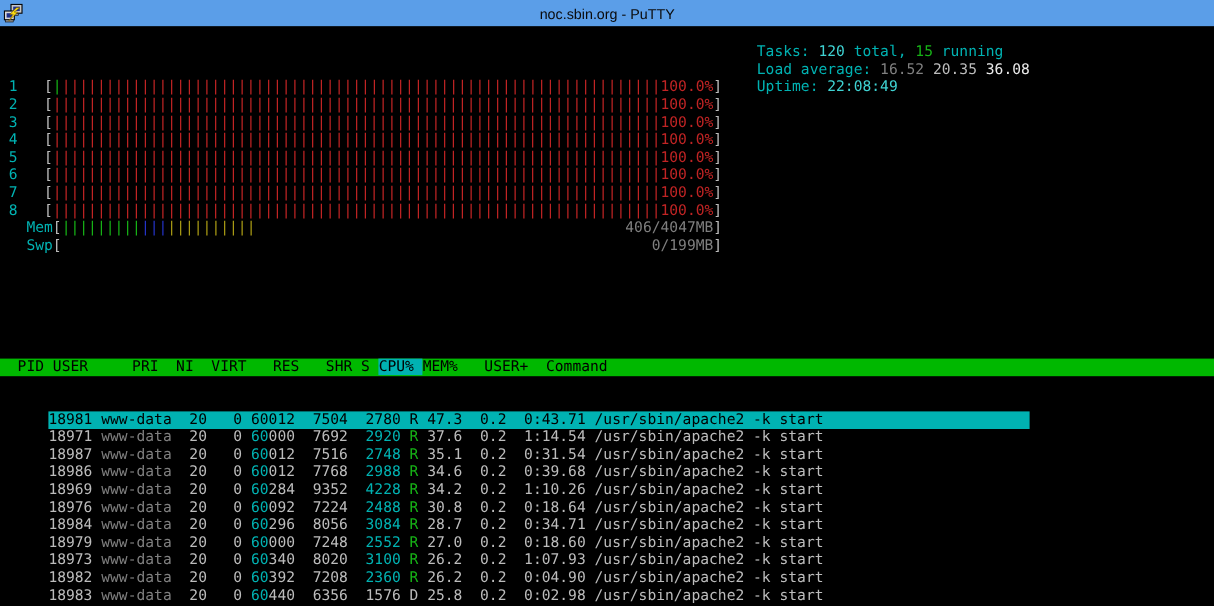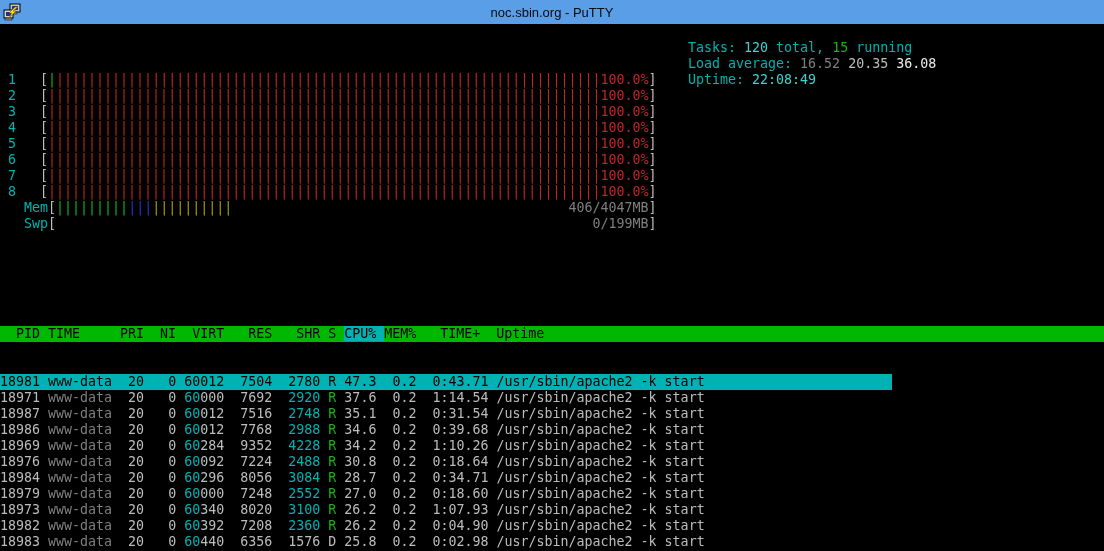--- a/index.html
+++ b/index.html
@@ -10,21 +10,21 @@
   .title{width:100%;text-align:center;font-size:13px;color:#0a0a0a;}
   .terminal{position:absolute;top:24px;left:0;width:1104px;height:527px;background:#000;
     padding-top:16px;box-sizing:border-box;position:absolute;
     font-family:"DejaVu Sans Mono","Liberation Mono",monospace;font-size:13.3px;line-height:16px;
     white-space:pre;}
   .mline,.prow,.theader,.iline{height:16px;white-space:pre;}
   .infobox{position:absolute;left:688px;top:16px;}
   .spacer{height:14px;}
   .theader{background:#00b800;color:#000;width:1104px;}
   .hdr-sort{background:#00b2b2;color:#000;}
-  .prow{width:892px;color:#bcbcbc;}
+  .prow{width:892px;color:#bcbcbc;margin-left:44px;}
   .prow.sel{background:#00b2b2;}
   .prow.sel span{color:#000 !important;}
 </style>
 </head>
 <body>
 
 <div class="window">
   <div class="titlebar">
     <span class="app-icon">
       <svg width="18" height="18" viewBox="0 0 18 18">
@@ -37,16 +37,16 @@
         <polygon points="12,4 6,10 9,10 5,16 13,8 10,8 15,4" fill="#ffe214" stroke="#806000" stroke-width="0.6"></polygon>
       </svg>
     </span>
     <div class="title">noc.sbin.org - PuTTY</div>
   </div>
 
   <div class="terminal">
     <div id="meters"><div class="mline"><span style="color: rgb(0, 178, 178);"> 1   </span><span style="color: rgb(188, 188, 188);">[</span><span style="color: rgb(22, 178, 22);">|</span><span style="color: rgb(193, 36, 36);">||||||||||||||||||||||||||||||||||||||||||||||||||||||||||||||||||||</span><span style="color: rgb(193, 36, 36);">100.0%</span><span style="color: rgb(188, 188, 188);">]</span></div><div class="mline"><span style="color: rgb(0, 178, 178);"> 2   </span><span style="color: rgb(188, 188, 188);">[</span><span style="color: rgb(193, 36, 36);">|||||||||||||||||||||||||||||||||||||||||||||||||||||||||||||||||||||</span><span style="color: rgb(193, 36, 36);">100.0%</span><span style="color: rgb(188, 188, 188);">]</span></div><div class="mline"><span style="color: rgb(0, 178, 178);"> 3   </span><span style="color: rgb(188, 188, 188);">[</span><span style="color: rgb(193, 36, 36);">|||||||||||||||||||||||||||||||||||||||||||||||||||||||||||||||||||||</span><span style="color: rgb(193, 36, 36);">100.0%</span><span style="color: rgb(188, 188, 188);">]</span></div><div class="mline"><span style="color: rgb(0, 178, 178);"> 4   </span><span style="color: rgb(188, 188, 188);">[</span><span style="color: rgb(193, 36, 36);">|||||||||||||||||||||||||||||||||||||||||||||||||||||||||||||||||||||</span><span style="color: rgb(193, 36, 36);">100.0%</span><span style="color: rgb(188, 188, 188);">]</span></div><div class="mline"><span style="color: rgb(0, 178, 178);"> 5   </span><span style="color: rgb(188, 188, 188);">[</span><span style="color: rgb(193, 36, 36);">|||||||||||||||||||||||||||||||||||||||||||||||||||||||||||||||||||||</span><span style="color: rgb(193, 36, 36);">100.0%</span><span style="color: rgb(188, 188, 188);">]</span></div><div class="mline"><span style="color: rgb(0, 178, 178);"> 6   </span><span style="color: rgb(188, 188, 188);">[</span><span style="color: rgb(193, 36, 36);">|||||||||||||||||||||||||||||||||||||||||||||||||||||||||||||||||||||</span><span style="color: rgb(193, 36, 36);">100.0%</span><span style="color: rgb(188, 188, 188);">]</span></div><div class="mline"><span style="color: rgb(0, 178, 178);"> 7   </span><span style="color: rgb(188, 188, 188);">[</span><span style="color: rgb(193, 36, 36);">|||||||||||||||||||||||||||||||||||||||||||||||||||||||||||||||||||||</span><span style="color: rgb(193, 36, 36);">100.0%</span><span style="color: rgb(188, 188, 188);">]</span></div><div class="mline"><span style="color: rgb(0, 178, 178);"> 8   </span><span style="color: rgb(188, 188, 188);">[</span><span style="color: rgb(193, 36, 36);">|||||||||||||||||||||||||||||||||||||||||||||||||||||||||||||||||||||</span><span style="color: rgb(193, 36, 36);">100.0%</span><span style="color: rgb(188, 188, 188);">]</span></div><div class="mline"><span style="color: rgb(0, 178, 178);">   Mem</span><span style="color: rgb(188, 188, 188);">[</span><span style="color: rgb(22, 178, 22);">|||||||||</span><span style="color: rgb(36, 51, 200);">|||</span><span style="color: rgb(168, 154, 20);">||||||||||</span><span>                                          </span><span style="color: rgb(127, 127, 127);">406/4047MB</span><span style="color: rgb(188, 188, 188);">]</span></div><div class="mline"><span style="color: rgb(0, 178, 178);">   Swp</span><span style="color: rgb(188, 188, 188);">[</span><span>                                                                   </span><span style="color: rgb(127, 127, 127);">0/199MB</span><span style="color: rgb(188, 188, 188);">]</span></div></div>
     <div class="infobox" id="infobox"><div class="iline"><span style="color: rgb(0, 178, 178);">Tasks: </span><span style="color: rgb(63, 210, 210);">120</span><span style="color: rgb(0, 178, 178);"> total, </span><span style="color: rgb(22, 178, 22);">15</span><span style="color: rgb(0, 178, 178);"> running</span></div><div class="iline"><span style="color: rgb(0, 178, 178);">Load average: </span><span style="color: rgb(127, 127, 127);">16.52 </span><span style="color: rgb(188, 188, 188);">20.35 </span><span style="color: rgb(234, 234, 234);">36.08</span></div><div class="iline"><span style="color: rgb(0, 178, 178);">Uptime: </span><span style="color: rgb(63, 210, 210);">22:08:49</span></div></div>
     <div class="spacer"></div>
-    <div id="theader" class="theader"><span>  PID TIME     PRI  NI  VIRT   RES   SHR S </span><span class="hdr-sort">CPU% </span><span>MEM%   TIME+  Uptime</span></div>
+    <div id="theader" class="theader"><span>  PID USER     PRI  NI  VIRT   RES   SHR S </span><span class="hdr-sort">CPU% </span><span>MEM%   USER+  Command</span></div>
     <div id="rows"><div class="prow sel"><span style="color: rgb(188, 188, 188);">18981</span><span> </span><span style="color: rgb(127, 127, 127);">www-data </span><span style="color: rgb(188, 188, 188);"> 20</span><span style="color: rgb(188, 188, 188);">   0</span><span style="color: rgb(0, 178, 178);"> 60</span><span style="color: rgb(188, 188, 188);">012</span><span style="color: rgb(188, 188, 188);">  7504</span><span style="color: rgb(0, 178, 178);">  2780</span><span> </span><span style="color: rgb(22, 178, 22);">R</span><span style="color: rgb(188, 188, 188);"> 47.3</span><span style="color: rgb(188, 188, 188);">  0.2</span><span style="color: rgb(188, 188, 188);">  0:43.71</span><span> </span><span style="color: rgb(188, 188, 188);">/usr/sbin/apache2 -k start</span></div><div class="prow"><span style="color: rgb(188, 188, 188);">18971</span><span> </span><span style="color: rgb(127, 127, 127);">www-data </span><span style="color: rgb(188, 188, 188);"> 20</span><span style="color: rgb(188, 188, 188);">   0</span><span style="color: rgb(0, 178, 178);"> 60</span><span style="color: rgb(188, 188, 188);">000</span><span style="color: rgb(188, 188, 188);">  7692</span><span style="color: rgb(0, 178, 178);">  2920</span><span> </span><span style="color: rgb(22, 178, 22);">R</span><span style="color: rgb(188, 188, 188);"> 37.6</span><span style="color: rgb(188, 188, 188);">  0.2</span><span style="color: rgb(188, 188, 188);">  1:14.54</span><span> </span><span style="color: rgb(188, 188, 188);">/usr/sbin/apache2 -k start</span></div><div class="prow"><span style="color: rgb(188, 188, 188);">18987</span><span> </span><span style="color: rgb(127, 127, 127);">www-data </span><span style="color: rgb(188, 188, 188);"> 20</span><span style="color: rgb(188, 188, 188);">   0</span><span style="color: rgb(0, 178, 178);"> 60</span><span style="color: rgb(188, 188, 188);">012</span><span style="color: rgb(188, 188, 188);">  7516</span><span style="color: rgb(0, 178, 178);">  2748</span><span> </span><span style="color: rgb(22, 178, 22);">R</span><span style="color: rgb(188, 188, 188);"> 35.1</span><span style="color: rgb(188, 188, 188);">  0.2</span><span style="color: rgb(188, 188, 188);">  0:31.54</span><span> </span><span style="color: rgb(188, 188, 188);">/usr/sbin/apache2 -k start</span></div><div class="prow"><span style="color: rgb(188, 188, 188);">18986</span><span> </span><span style="color: rgb(127, 127, 127);">www-data </span><span style="color: rgb(188, 188, 188);"> 20</span><span style="color: rgb(188, 188, 188);">   0</span><span style="color: rgb(0, 178, 178);"> 60</span><span style="color: rgb(188, 188, 188);">012</span><span style="color: rgb(188, 188, 188);">  7768</span><span style="color: rgb(0, 178, 178);">  2988</span><span> </span><span style="color: rgb(22, 178, 22);">R</span><span style="color: rgb(188, 188, 188);"> 34.6</span><span style="color: rgb(188, 188, 188);">  0.2</span><span style="color: rgb(188, 188, 188);">  0:39.68</span><span> </span><span style="color: rgb(188, 188, 188);">/usr/sbin/apache2 -k start</span></div><div class="prow"><span style="color: rgb(188, 188, 188);">18969</span><span> </span><span style="color: rgb(127, 127, 127);">www-data </span><span style="color: rgb(188, 188, 188);"> 20</span><span style="color: rgb(188, 188, 188);">   0</span><span style="color: rgb(0, 178, 178);"> 60</span><span style="color: rgb(188, 188, 188);">284</span><span style="color: rgb(188, 188, 188);">  9352</span><span style="color: rgb(0, 178, 178);">  4228</span><span> </span><span style="color: rgb(22, 178, 22);">R</span><span style="color: rgb(188, 188, 188);"> 34.2</span><span style="color: rgb(188, 188, 188);">  0.2</span><span style="color: rgb(188, 188, 188);">  1:10.26</span><span> </span><span style="color: rgb(188, 188, 188);">/usr/sbin/apache2 -k start</span></div><div class="prow"><span style="color: rgb(188, 188, 188);">18976</span><span> </span><span style="color: rgb(127, 127, 127);">www-data </span><span style="color: rgb(188, 188, 188);"> 20</span><span style="color: rgb(188, 188, 188);">   0</span><span style="color: rgb(0, 178, 178);"> 60</span><span style="color: rgb(188, 188, 188);">092</span><span style="color: rgb(188, 188, 188);">  7224</span><span style="color: rgb(0, 178, 178);">  2488</span><span> </span><span style="color: rgb(22, 178, 22);">R</span><span style="color: rgb(188, 188, 188);"> 30.8</span><span style="color: rgb(188, 188, 188);">  0.2</span><span style="color: rgb(188, 188, 188);">  0:18.64</span><span> </span><span style="color: rgb(188, 188, 188);">/usr/sbin/apache2 -k start</span></div><div class="prow"><span style="color: rgb(188, 188, 188);">18984</span><span> </span><span style="color: rgb(127, 127, 127);">www-data </span><span style="color: rgb(188, 188, 188);"> 20</span><span style="color: rgb(188, 188, 188);">   0</span><span style="color: rgb(0, 178, 178);"> 60</span><span style="color: rgb(188, 188, 188);">296</span><span style="color: rgb(188, 188, 188);">  8056</span><span style="color: rgb(0, 178, 178);">  3084</span><span> </span><span style="color: rgb(22, 178, 22);">R</span><span style="color: rgb(188, 188, 188);"> 28.7</span><span style="color: rgb(188, 188, 188);">  0.2</span><span style="color: rgb(188, 188, 188);">  0:34.71</span><span> </span><span style="color: rgb(188, 188, 188);">/usr/sbin/apache2 -k start</span></div><div class="prow"><span style="color: rgb(188, 188, 188);">18979</span><span> </span><span style="color: rgb(127, 127, 127);">www-data </span><span style="color: rgb(188, 188, 188);"> 20</span><span style="color: rgb(188, 188, 188);">   0</span><span style="color: rgb(0, 178, 178);"> 60</span><span style="color: rgb(188, 188, 188);">000</span><span style="color: rgb(188, 188, 188);">  7248</span><span style="color: rgb(0, 178, 178);">  2552</span><span> </span><span style="color: rgb(22, 178, 22);">R</span><span style="color: rgb(188, 188, 188);"> 27.0</span><span style="color: rgb(188, 188, 188);">  0.2</span><span style="color: rgb(188, 188, 188);">  0:18.60</span><span> </span><span style="color: rgb(188, 188, 188);">/usr/sbin/apache2 -k start</span></div><div class="prow"><span style="color: rgb(188, 188, 188);">18973</span><span> </span><span style="color: rgb(127, 127, 127);">www-data </span><span style="color: rgb(188, 188, 188);"> 20</span><span style="color: rgb(188, 188, 188);">   0</span><span style="color: rgb(0, 178, 178);"> 60</span><span style="color: rgb(188, 188, 188);">340</span><span style="color: rgb(188, 188, 188);">  8020</span><span style="color: rgb(0, 178, 178);">  3100</span><span> </span><span style="color: rgb(22, 178, 22);">R</span><span style="color: rgb(188, 188, 188);"> 26.2</span><span style="color: rgb(188, 188, 188);">  0.2</span><span style="color: rgb(188, 188, 188);">  1:07.93</span><span> </span><span style="color: rgb(188, 188, 188);">/usr/sbin/apache2 -k start</span></div><div class="prow"><span style="color: rgb(188, 188, 188);">18982</span><span> </span><span style="color: rgb(127, 127, 127);">www-data </span><span style="color: rgb(188, 188, 188);"> 20</span><span style="color: rgb(188, 188, 188);">   0</span><span style="color: rgb(0, 178, 178);"> 60</span><span style="color: rgb(188, 188, 188);">392</span><span style="color: rgb(188, 188, 188);">  7208</span><span style="color: rgb(0, 178, 178);">  2360</span><span> </span><span style="color: rgb(22, 178, 22);">R</span><span style="color: rgb(188, 188, 188);"> 26.2</span><span style="color: rgb(188, 188, 188);">  0.2</span><span style="color: rgb(188, 188, 188);">  0:04.90</span><span> </span><span style="color: rgb(188, 188, 188);">/usr/sbin/apache2 -k start</span></div><div class="prow"><span style="color: rgb(188, 188, 188);">18983</span><span> </span><span style="color: rgb(127, 127, 127);">www-data </span><span style="color: rgb(188, 188, 188);"> 20</span><span style="color: rgb(188, 188, 188);">   0</span><span style="color: rgb(0, 178, 178);"> 60</span><span style="color: rgb(188, 188, 188);">440</span><span style="color: rgb(188, 188, 188);">  6356</span><span style="color: rgb(188, 188, 188);">  1576</span><span> </span><span style="color: rgb(188, 188, 188);">D</span><span style="color: rgb(188, 188, 188);"> 25.8</span><span style="color: rgb(188, 188, 188);">  0.2</span><span style="color: rgb(188, 188, 188);">  0:02.98</span><span> </span><span style="color: rgb(188, 188, 188);">/usr/sbin/apache2 -k start</span></div><div class="prow"><span style="color: rgb(188, 188, 188);">18972</span><span> </span><span style="color: rgb(127, 127, 127);">www-data </span><span style="color: rgb(188, 188, 188);"> 20</span><span style="color: rgb(188, 188, 188);">   0</span><span style="color: rgb(0, 178, 178);"> 60</span><span style="color: rgb(188, 188, 188);">012</span><span style="color: rgb(188, 188, 188);">  7616</span><span style="color: rgb(0, 178, 178);">  2856</span><span> </span><span style="color: rgb(22, 178, 22);">R</span><span style="color: rgb(188, 188, 188);"> 25.3</span><span style="color: rgb(188, 188, 188);">  0.2</span><span style="color: rgb(188, 188, 188);">  1:11.01</span><span> </span><span style="color: rgb(188, 188, 188);">/usr/sbin/apache2 -k start</span></div></div>
   </div>
 </div>
 
 </body></html>

